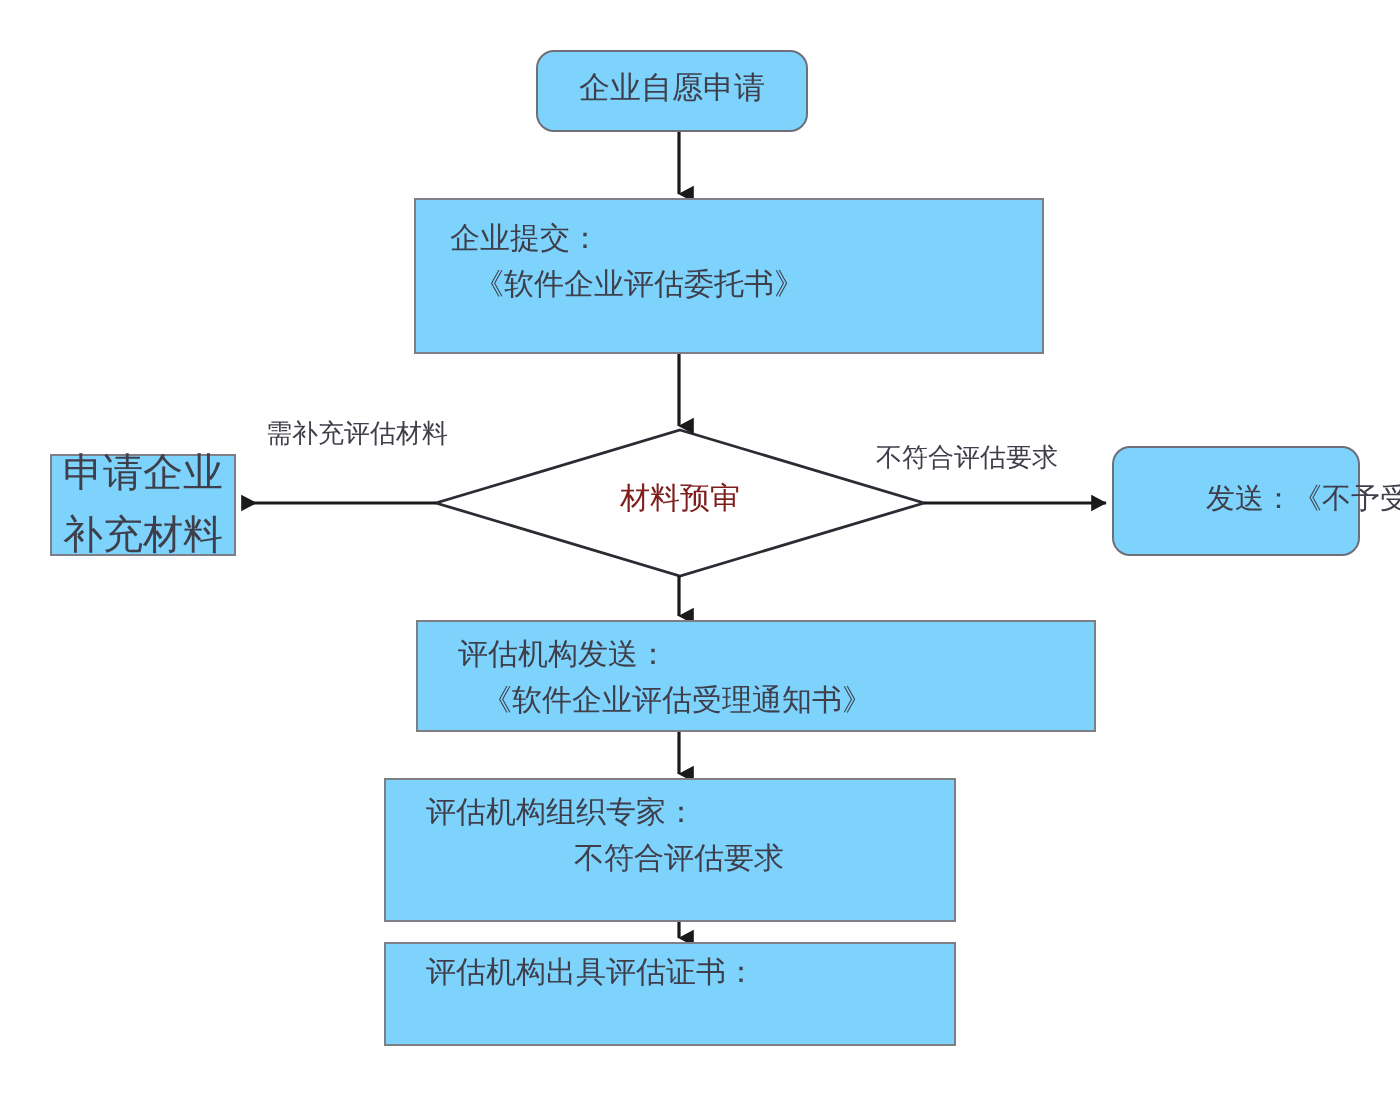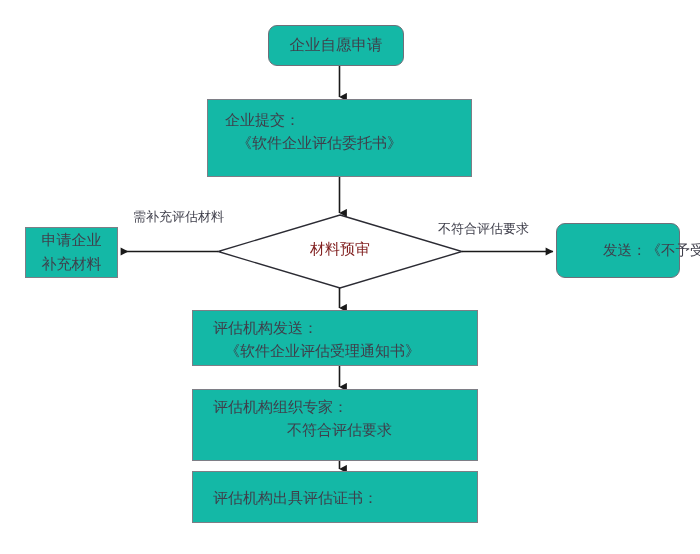--- a/index.html
+++ b/index.html
@@ -17,21 +17,21 @@
   }
   #canvas {
     position: absolute;
     left: 0; top: 0;
     width: 700px;
     height: 554px;
   }
   .node {
     position: absolute;
     box-sizing: border-box;
-    background: #14b8a6;
+    background: #7dd3fc;
     border: 1px solid #7e7e86;
     display: flex;
     flex-direction: column;
     justify-content: center;
     z-index: 3;
   }
   .node .line {
     display: block;
     white-space: nowrap;
     font-size: 15px;
@@ -50,51 +50,51 @@
   .indent3 { padding-left: 12px; }
 
   
   #node-start {
     left: 268px; top: 25px; width: 136px; height: 41px;
     align-items: center;
   }
   #node-start .line { font-size: 15.5px; }
 
   #node-submit {
-    left: 207px; top: 99px; width: 265px; height: 78px;
+    left: 207px; top: 99px; width: 315px; height: 78px;
     justify-content: flex-start;
     padding-top: 9px;
     padding-left: 17px;
   }
 
   #node-supplement {
     left: 25px; top: 227px; width: 93px; height: 51px;
     align-items: center;
   }
-  #node-supplement .line { font-size: 15px; }
+  #node-supplement .line { font-size: 20px; }
 
   #node-reject {
     left: 556px; top: 223px; width: 124px; height: 55px;
     padding-left: 11px;
   }
   #node-reject .line { font-size: 14.5px; margin-left: 35px; }
 
   #node-accept {
-    left: 192px; top: 310px; width: 286px; height: 56px;
+    left: 208px; top: 310px; width: 340px; height: 56px;
     justify-content: flex-start;
     padding-top: 6px;
   }
   #node-experts {
     left: 192px; top: 389px; width: 286px; height: 72px;
     justify-content: flex-start;
     padding-top: 6px;
   }
   #node-certificate {
     left: 192px; top: 471px; width: 286px; height: 52px;
-    justify-content: center;
+    justify-content: flex-start;
     padding-top: 4px;
   }
 
   .edge-label {
     position: absolute;
     font-size: 13px;
     color: #3f3f4b;
     white-space: nowrap;
     z-index: 4;
     font-family: "Liberation Serif", "DejaVu Serif", serif;

